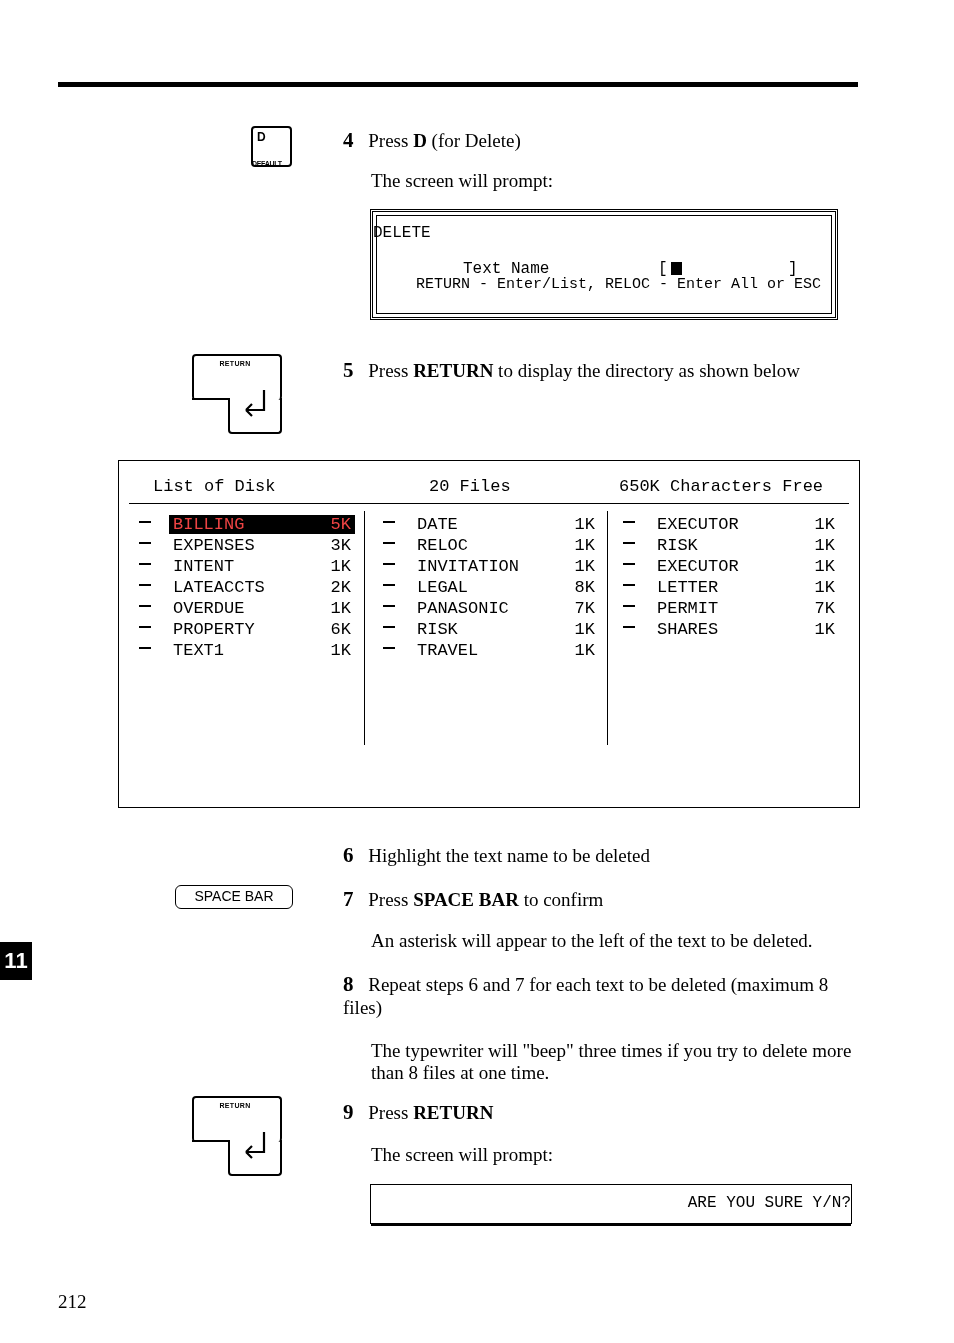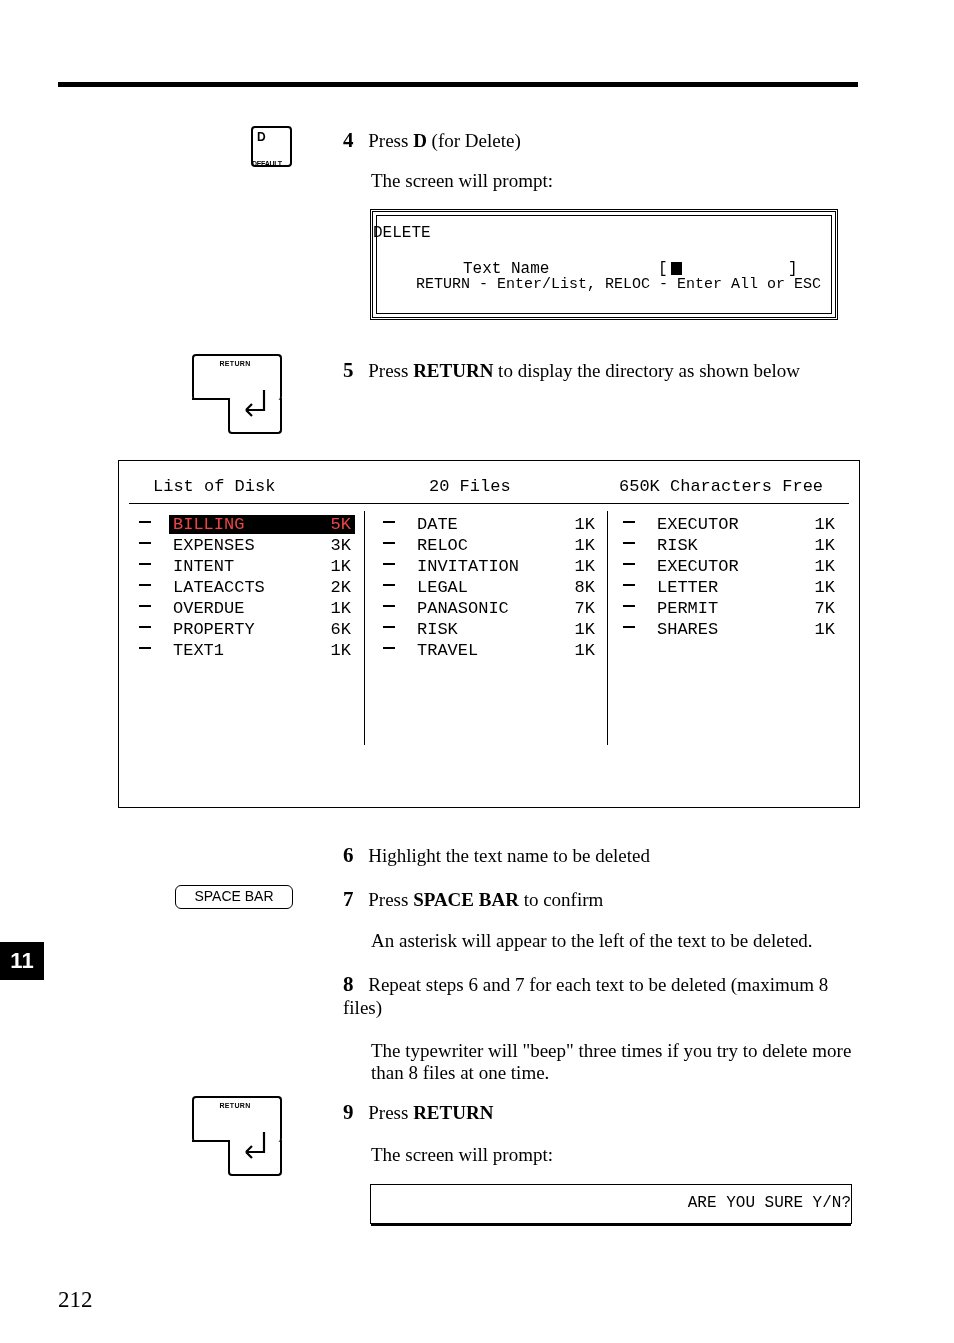--- a/index.html
+++ b/index.html
@@ -41,25 +41,25 @@
   .vs1{left:245px}.vs2{left:488px}
   .frow{height:21px;font:17px "Courier New",monospace;position:relative;white-space:pre}
   .frow .mark{position:absolute;left:6px;top:6px;width:12px;border-top:2px solid #000}
   .frow .nm{position:absolute;left:40px}
   .frow .sz{position:absolute;right:12px}
   .frow.sel .nmwrap{position:absolute;left:36px;right:8px;background:#000;color:#ef4444;padding:0 4px}
   .dirfoot{position:absolute;left:14px;right:14px;bottom:18px;font:17px "Courier New",monospace}
   
   .spacekey{position:absolute;left:175px;top:885px;width:116px;height:22px;border:1.5px solid #000;border-radius:6px;font:14px Arial,sans-serif;text-align:center;line-height:20px}
   
-  .sidetab{position:absolute;left:0;top:942px;width:44px;height:38px;background:#000;color:#fff;font:700 22px Arial,sans-serif;text-align:center;line-height:38px}
+  .sidetab{position:absolute;left:0;top:942px;width:32px;height:38px;background:#000;color:#fff;font:700 22px Arial,sans-serif;text-align:center;line-height:38px}
   
   .surebox{position:absolute;left:370px;top:1184px;width:480px;height:38px;border:1px solid #000;font:16px "Courier New",monospace;text-align:right;line-height:36px}
   .surebox::after{content:"";position:absolute;left:0;right:0;bottom:-3px;border-top:2px solid #000}
-  .pagenum{position:absolute;left:58px;bottom:30px;font-size:23px}
+  .pagenum{position:absolute;left:58px;bottom:30px;font-size:19px}
 </style>
 </head>
 <body>
 
 <div class="page">
   <div class="hr-top"></div>
 
   <div class="keycap-d">
     <span class="letter">D</span>
     <span class="label">DEFAULT</span>

